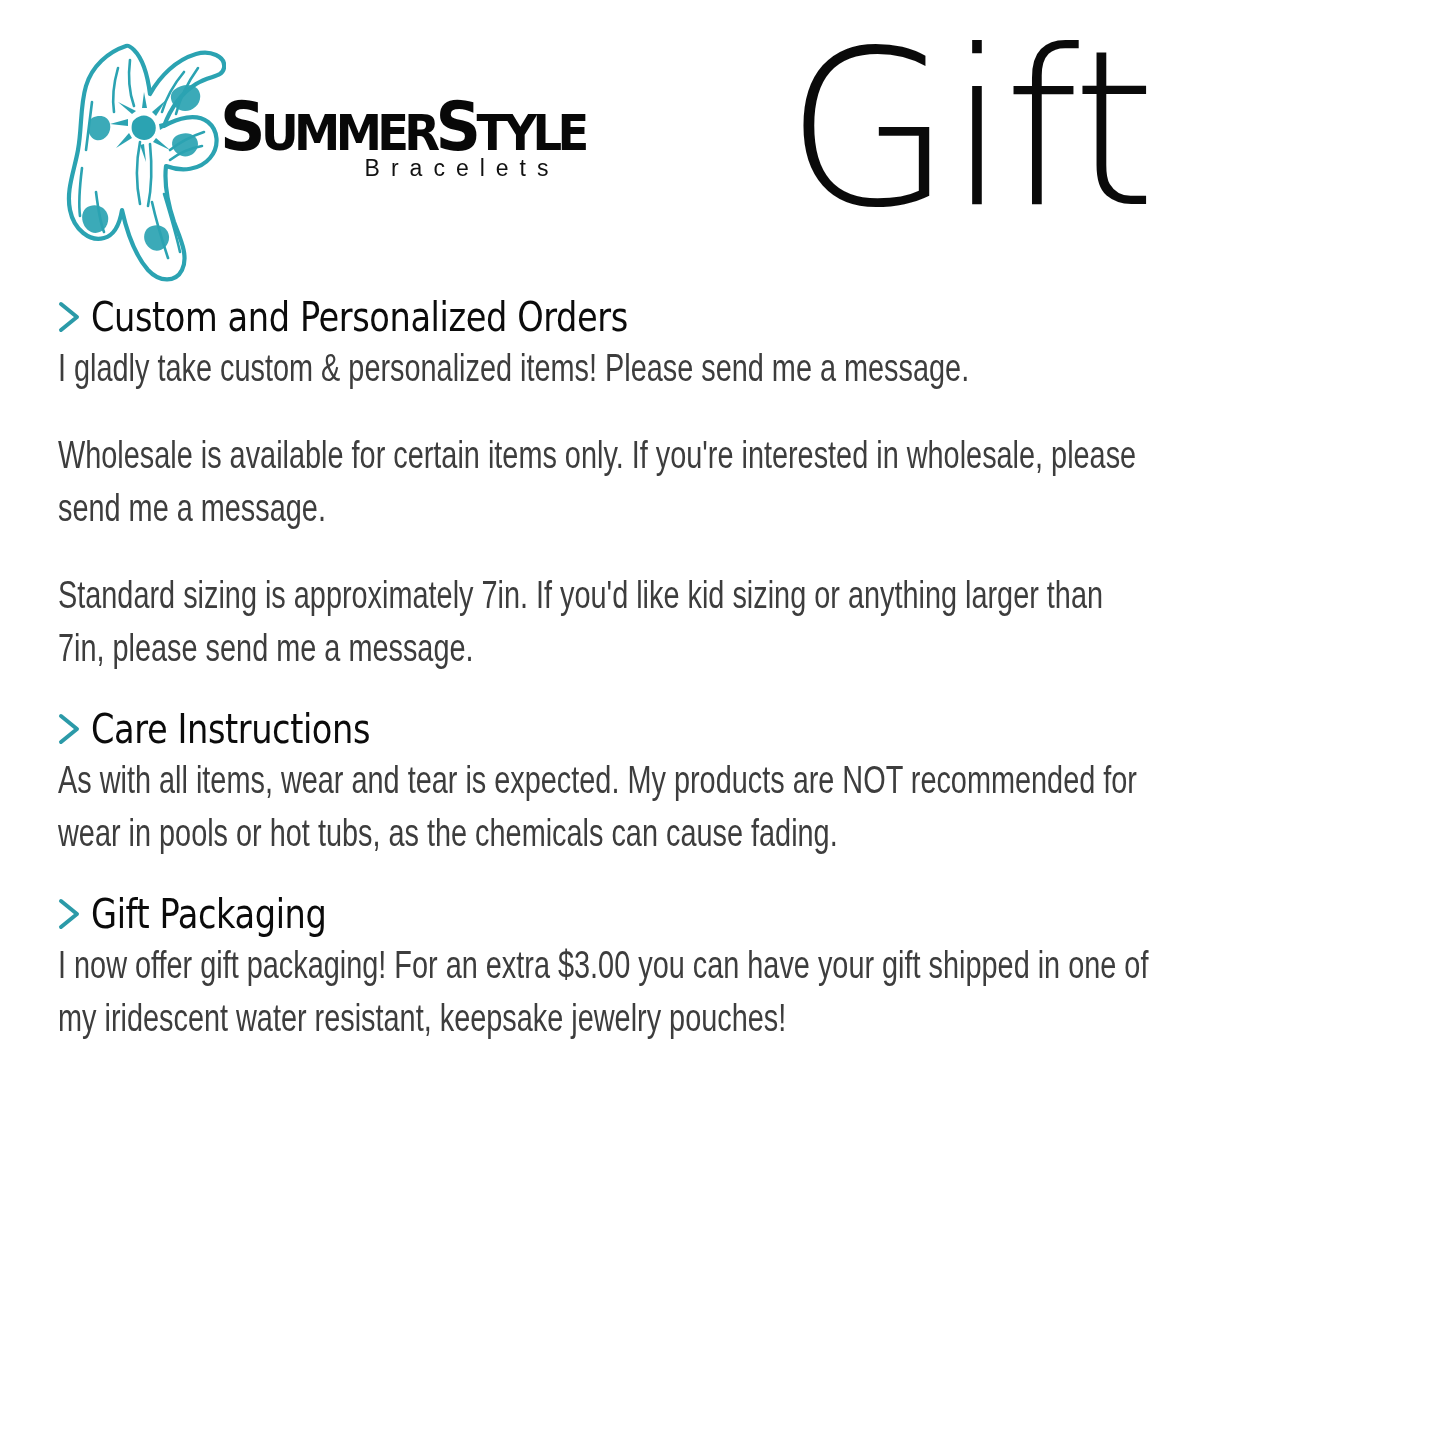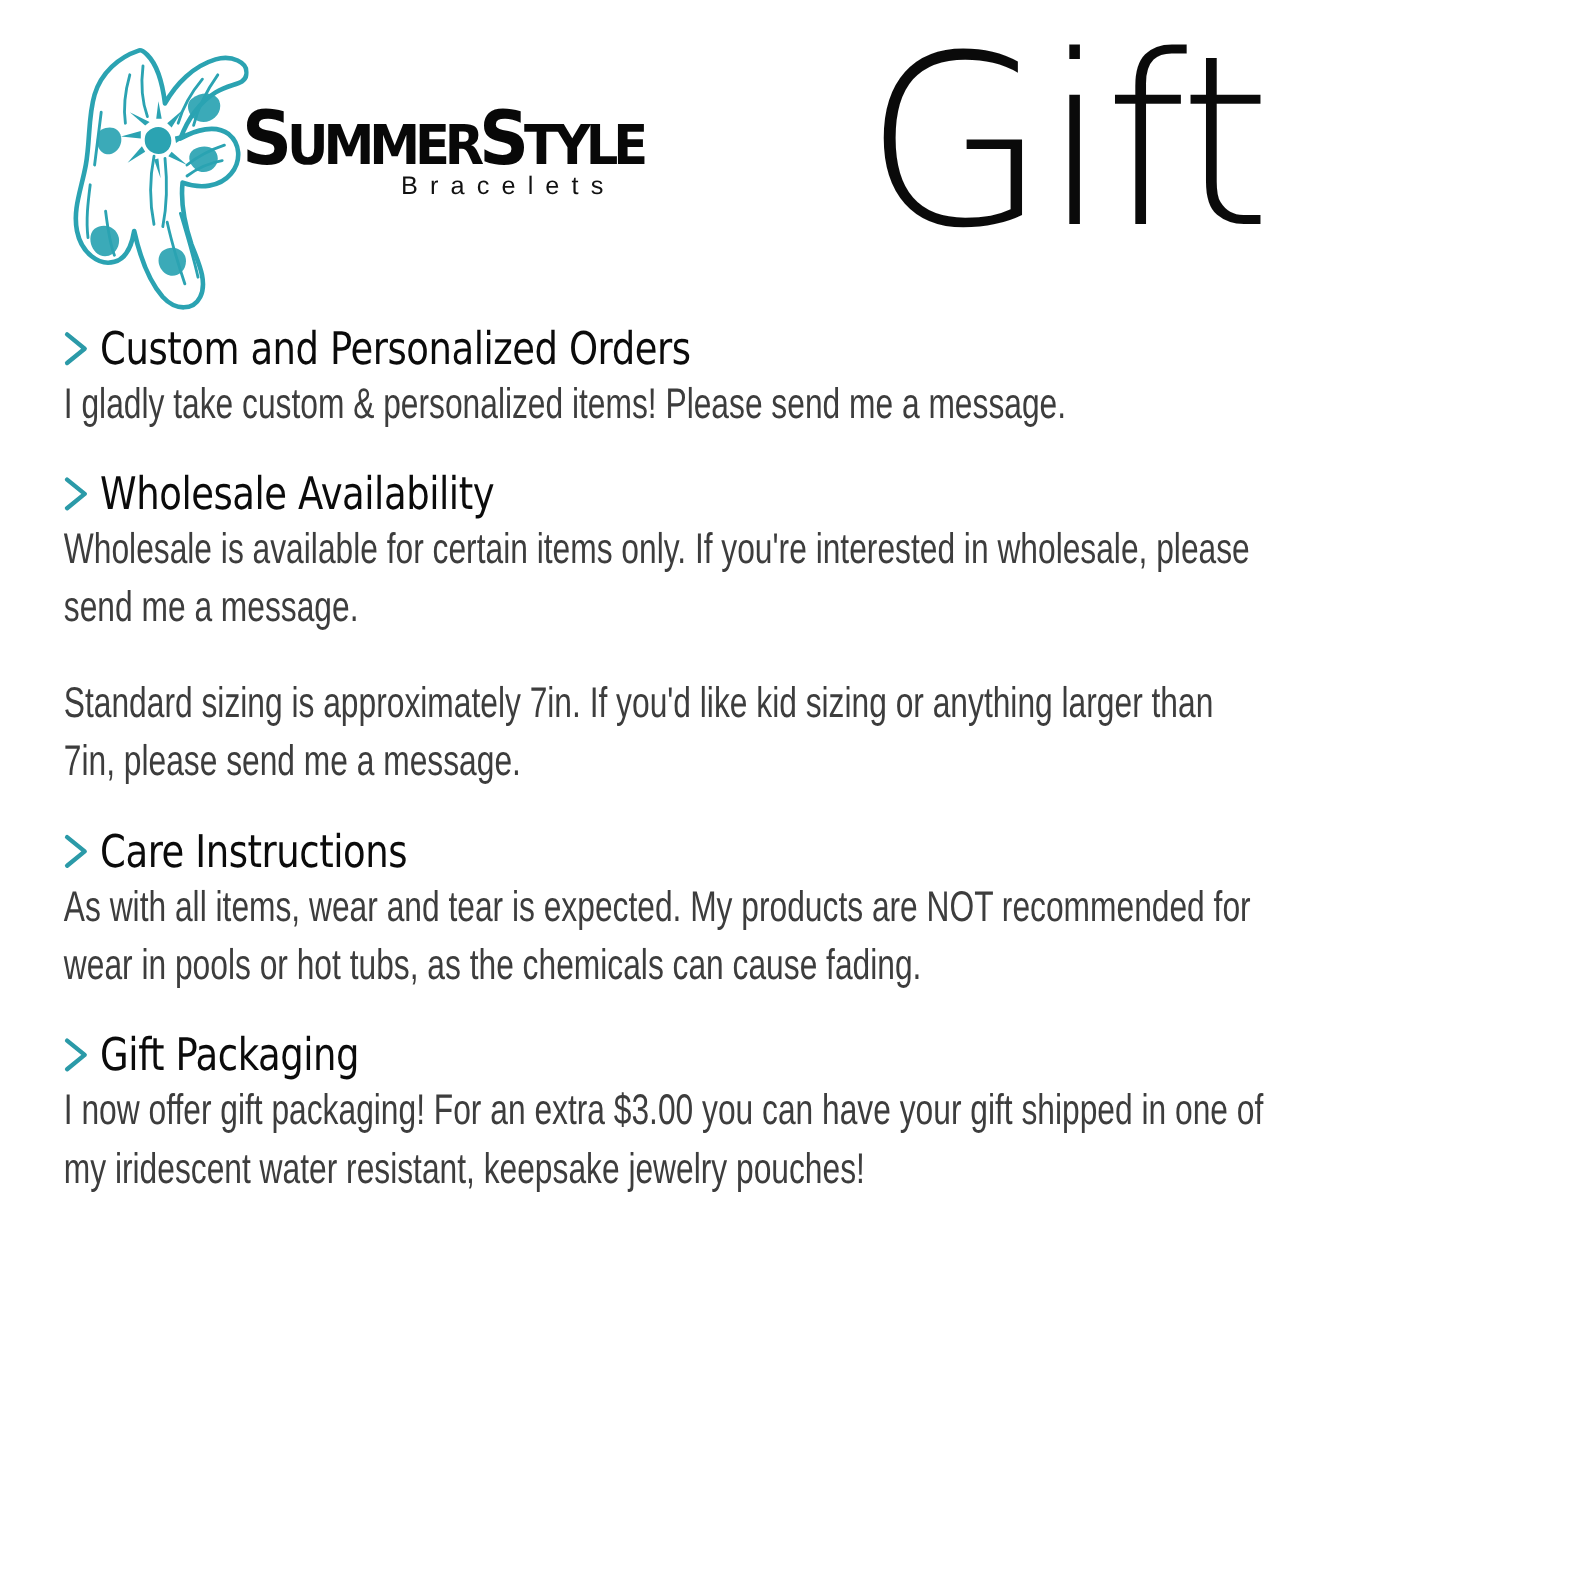--- a/index.html
+++ b/index.html
@@ -222,28 +222,20 @@
           </svg>
         </span>
         <span class="faq-heading-text">Custom and Personalized Orders</span>
       </div>
       <p class="faq-body">
         <span class="ln">I gladly take custom &amp; personalized items! Please send me a message.</span>
       </p>
     </div>
 
     <div class="faq-item">
-      <div class="faq-heading">
-        <span class="chevron">
-          <svg width="24" height="34" viewBox="0 0 24 34" xmlns="http://www.w3.org/2000/svg" aria-hidden="true">
-            <path d="M3 4 L19 17 L3 30" fill="none" stroke="#2b9aa8" stroke-width="4" stroke-linecap="round" stroke-linejoin="round"></path>
-          </svg>
-        </span>
-        <span class="faq-heading-text">Wholesale Availability</span>
-      </div>
       <p class="faq-body">
         <span class="ln">Wholesale is available for certain items only. If you're interested in wholesale, please</span>
         <span class="ln">send me a message.</span>
       </p>
     </div>
 
     <div class="faq-item">
       <p class="faq-body">
         <span class="ln">Standard sizing is approximately 7in. If you'd like kid sizing or anything larger than</span>
         <span class="ln">7in, please send me a message.</span>

